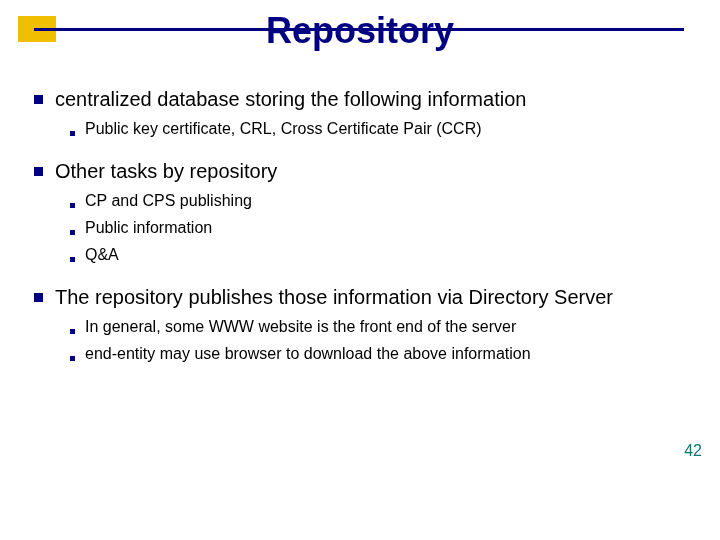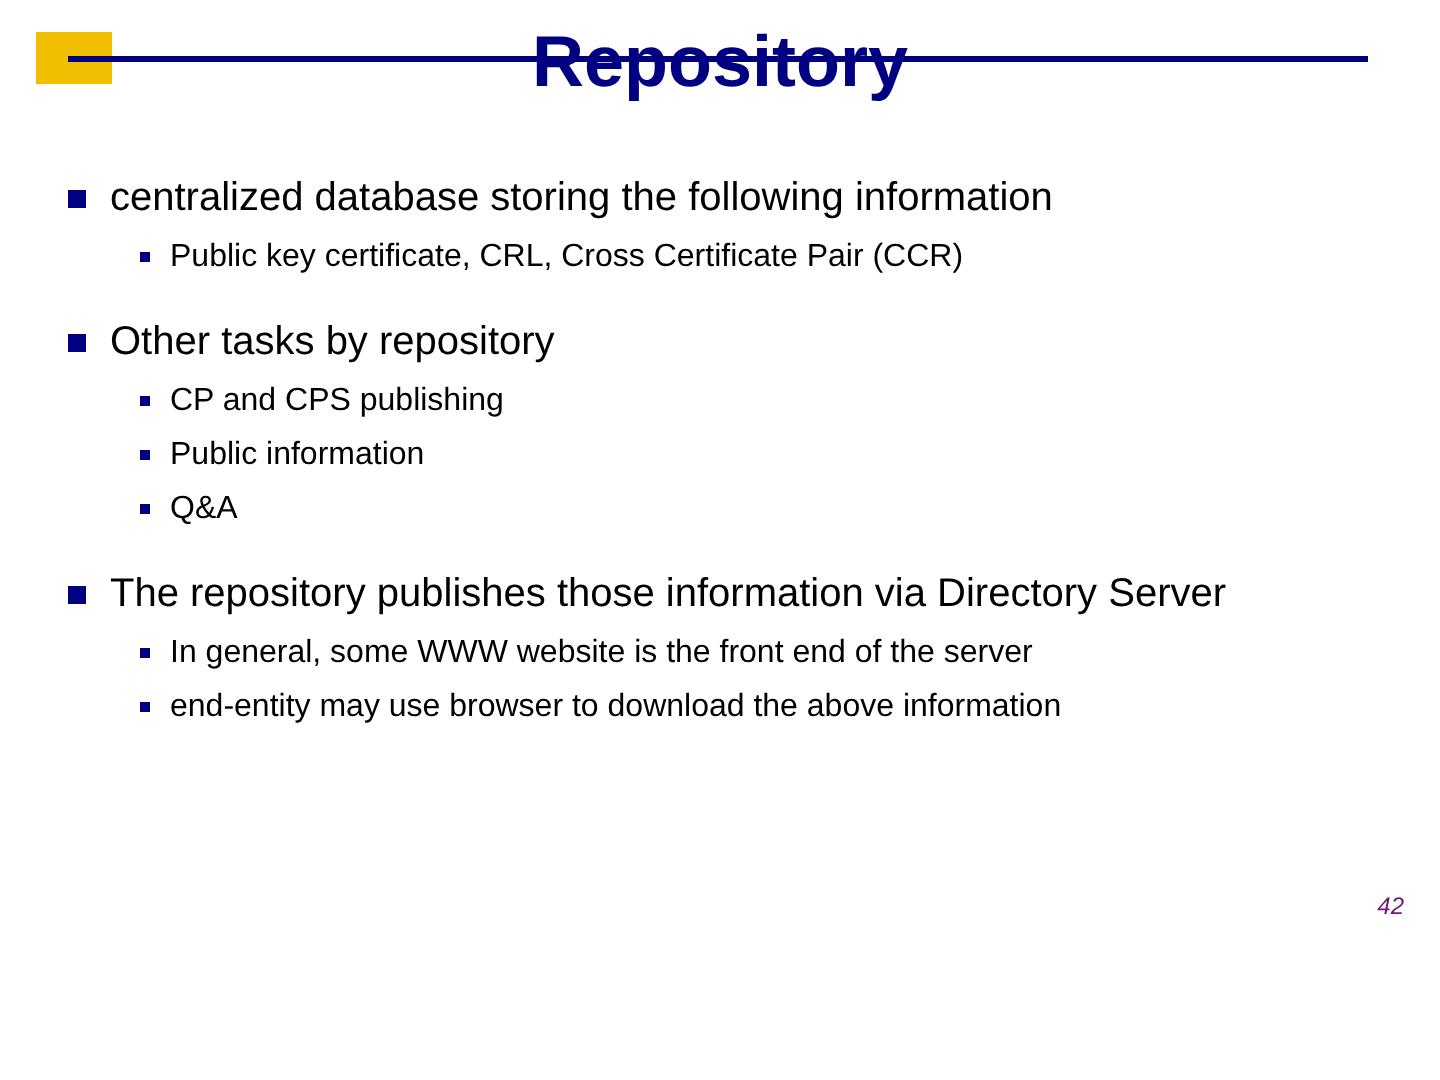--- a/index.html
+++ b/index.html
@@ -62,21 +62,21 @@
     margin: 6px 0 4px 0;
     display: flex;
     align-items: flex-start;
     justify-content: center;
   }
   .lvl2 {
     font-size: 16px;
     line-height: 1.5;
     margin: 3px 0 3px 36px;
     display: flex;
-    align-items: flex-start;
+    align-items: center;
   }
   .sq-lg {
     display: inline-block;
     width: 9px;
     height: 9px;
     background: #000080;
     margin-right: 12px;
     margin-top: 9px;
     flex-shrink: 0;
   }
@@ -92,24 +92,23 @@
   .txt {
     flex: 1;
   }
   .group-gap {
     height: 8px;
   }
   .page-num {
     position: absolute;
     right: 18px;
     bottom: 12px;
-    font-size: 12px;
-    color: #701a75;
+    font-size: 16px;
+    color: #0f766e;
     font-family: Verdana, Arial, sans-serif;
-    font-style: italic;
   }
 </style>
 </head>
 <body>
 
 <div class="slide">
 
   <div class="accent-yellow"></div>
   <div class="title-rule"></div>
   <div class="title">Repository</div>

